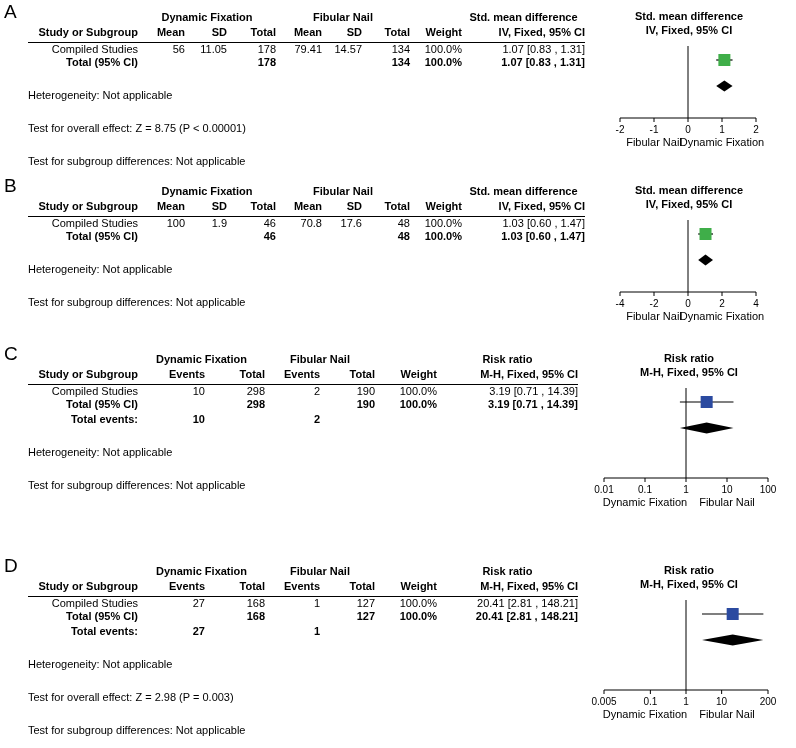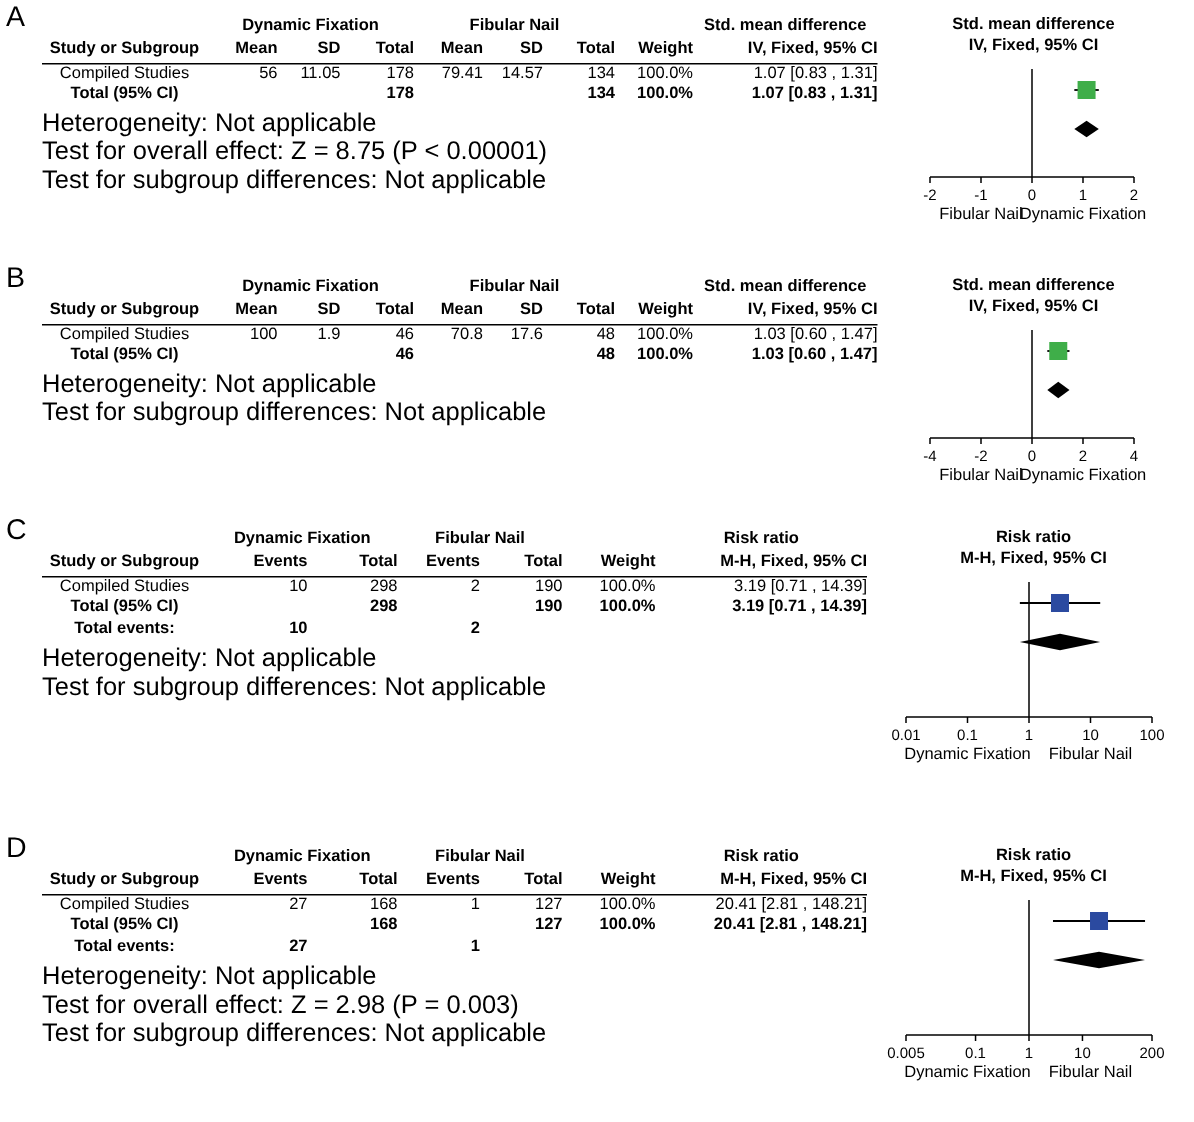--- a/index.html
+++ b/index.html
@@ -16,24 +16,24 @@
   .g-cd { grid-template-columns:110px 67px 60px 55px 55px 62px 141px; }
   .span3 { grid-column:span 3; }
   .span2 { grid-column:span 2; }
   .ghead { height:16px; }
   .chead { height:15px; }
   .rule { border-top:1px solid #000; margin-top:3px; height:1px; width:100%; }
   .data { }
   .totalrow { }
   .te { margin-top:2px;font-weight:bold; }
   .cell { font-size:11px; line-height:13px; text-align:right; white-space:nowrap; }
-  .cell.left { text-align:center; }
+  .cell.left { text-align:right; }
   .cell.center { text-align:center; }
   .bold { font-weight:bold; }
-  .foot { font-size:17px; line-height:13px; margin-top:6px; white-space:nowrap; }
+  .foot { font-size:11px; line-height:13px; margin-top:20px; white-space:nowrap; }
   .plot-head { position:absolute; left:584px; top:7px; width:210px; text-align:center;
                font-size:11px; font-weight:bold; line-height:14px; }
   .plot { position:absolute; left:584px; top:40px; width:210px; }
   svg { display:block; overflow:visible; }
   svg text { font-family:"Liberation Sans", sans-serif; fill:#000; }
 </style>
 </head>
 <body>
 
 <div class="figure">

